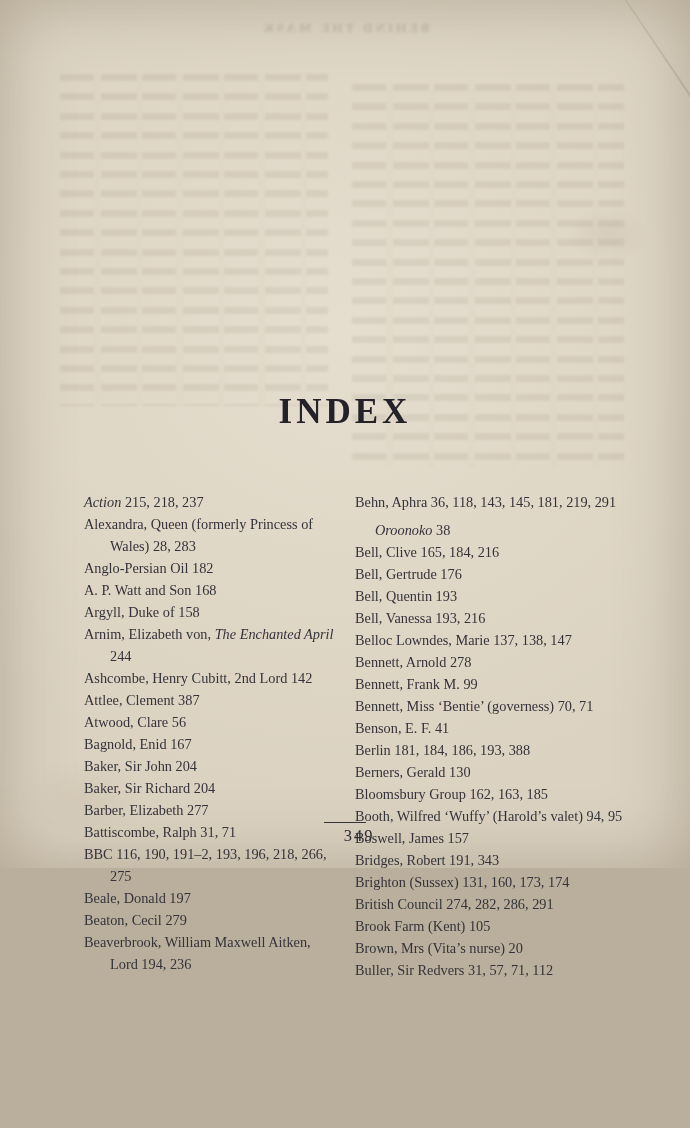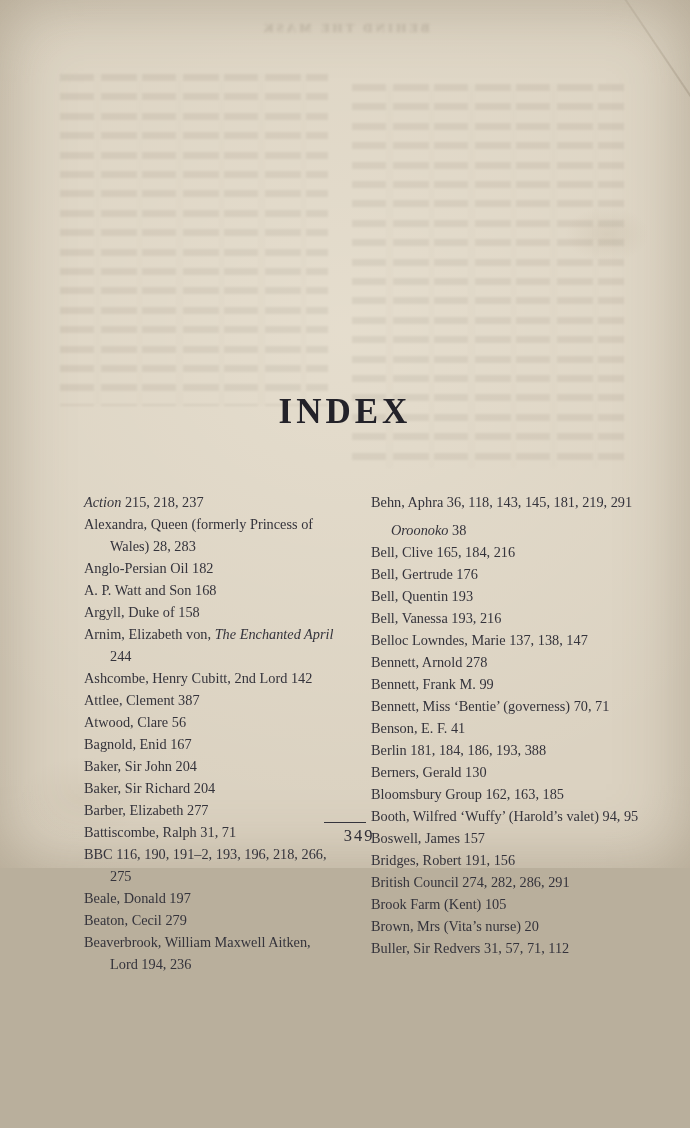--- a/index.html
+++ b/index.html
@@ -57,21 +57,21 @@
   .title {
     position: absolute; top: 392px; left: 0; width: 100%;
     margin: 0;
     text-align: center;
     font-size: 35px; font-weight: 700;
     letter-spacing: 4px;
     color: #232229;
   }
   .columns {
     position: absolute; top: 491px; left: 84px;
-    display: flex; gap: 32px;
+    display: flex; gap: 16px;
   }
   .col { font-size: 14.3px; line-height: 22px; }
   .col-left  { width: 255px; }
   .col-right { width: 268px; }
   .entry {
     padding-left: 26px;
     text-indent: -26px;
     color: #34333b;
   }
   .entry.sub { padding-left: 46px; margin-top: 6px; }
@@ -138,21 +138,22 @@
         <div class="entry">Belloc Lowndes, Marie 137, 138, 147</div>
         <div class="entry">Bennett, Arnold 278</div>
         <div class="entry">Bennett, Frank M. 99</div>
         <div class="entry">Bennett, Miss ‘Bentie’ (governess) 70, 71</div>
         <div class="entry">Benson, E. F. 41</div>
         <div class="entry">Berlin 181, 184, 186, 193, 388</div>
         <div class="entry">Berners, Gerald 130</div>
         <div class="entry">Bloomsbury Group 162, 163, 185</div>
         <div class="entry">Booth, Wilfred ‘Wuffy’ (Harold’s valet) 94, 95</div>
         <div class="entry">Boswell, James 157</div>
-        <div class="entry">Bridges, Robert 191, 156</div>
+        <div class="entry">Bridges, Robert 191, 343</div>
+        <div class="entry">Brighton (Sussex) 131, 160, 173, 174</div>
         <div class="entry">British Council 274, 282, 286, 291</div>
         <div class="entry">Brook Farm (Kent) 105</div>
         <div class="entry">Brown, Mrs (Vita’s nurse) 20</div>
         <div class="entry">Buller, Sir Redvers 31, 57, 71, 112</div>
       </div>
   </div>
 
   <div class="folio">
     <div class="folio-rule"></div>
     <div class="folio-num">349</div>

